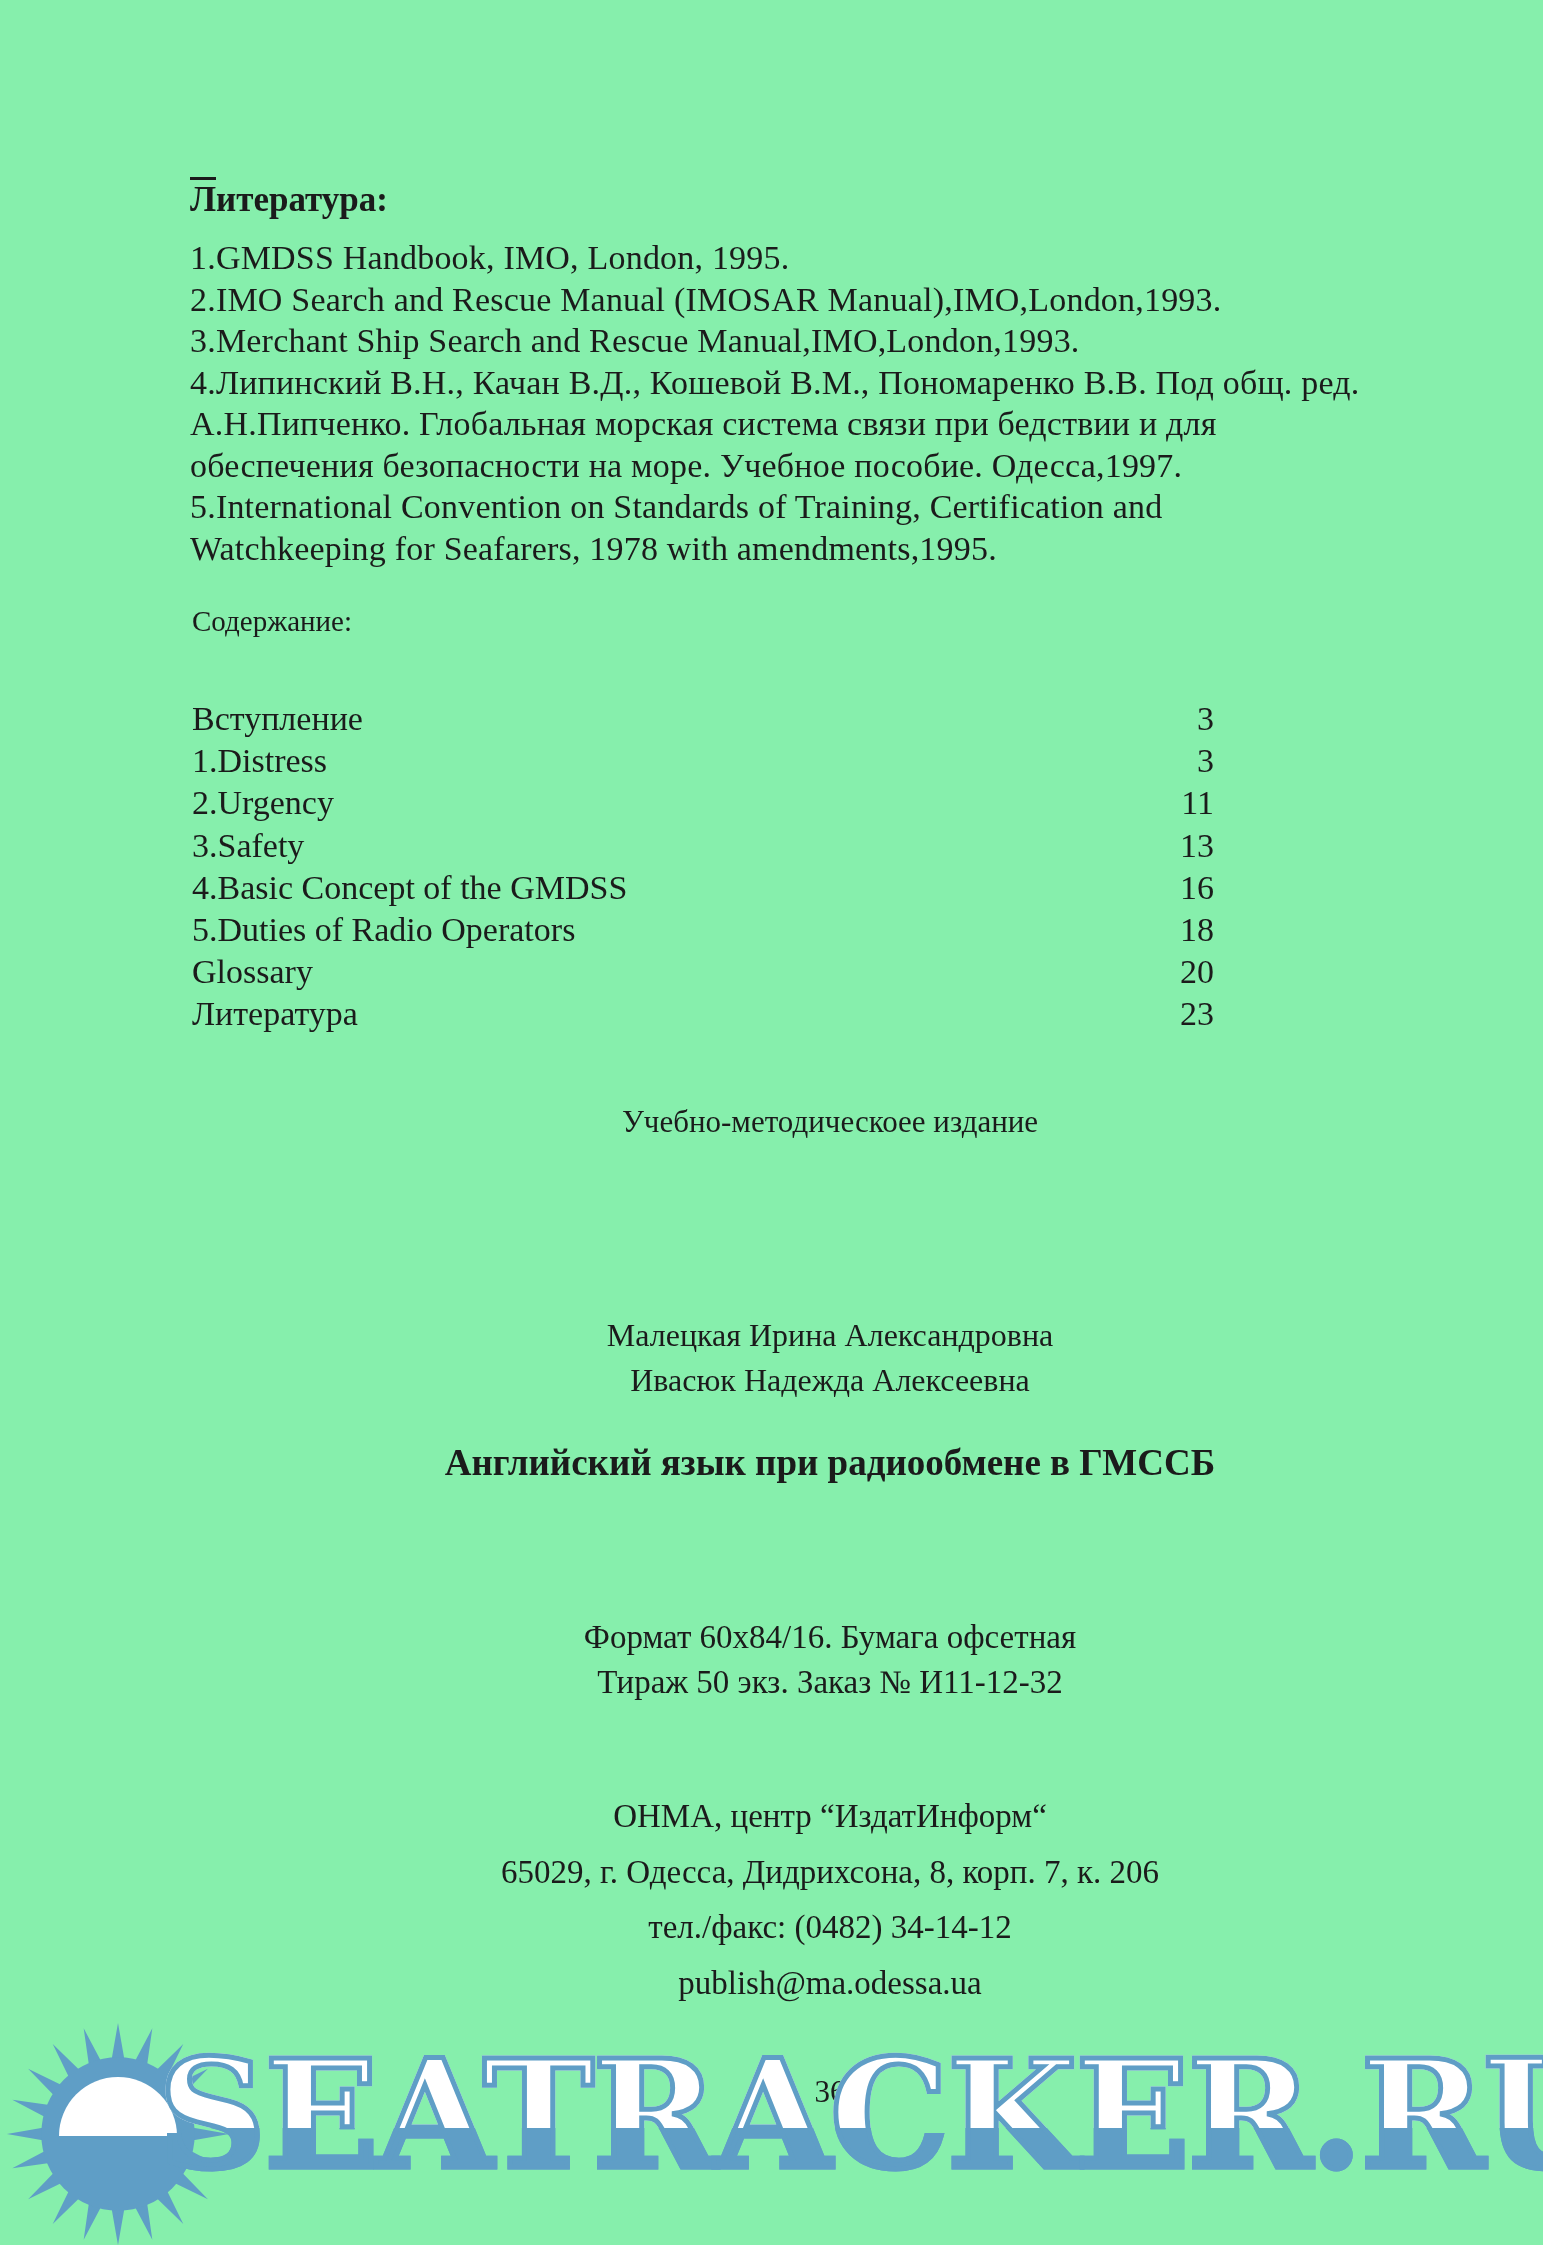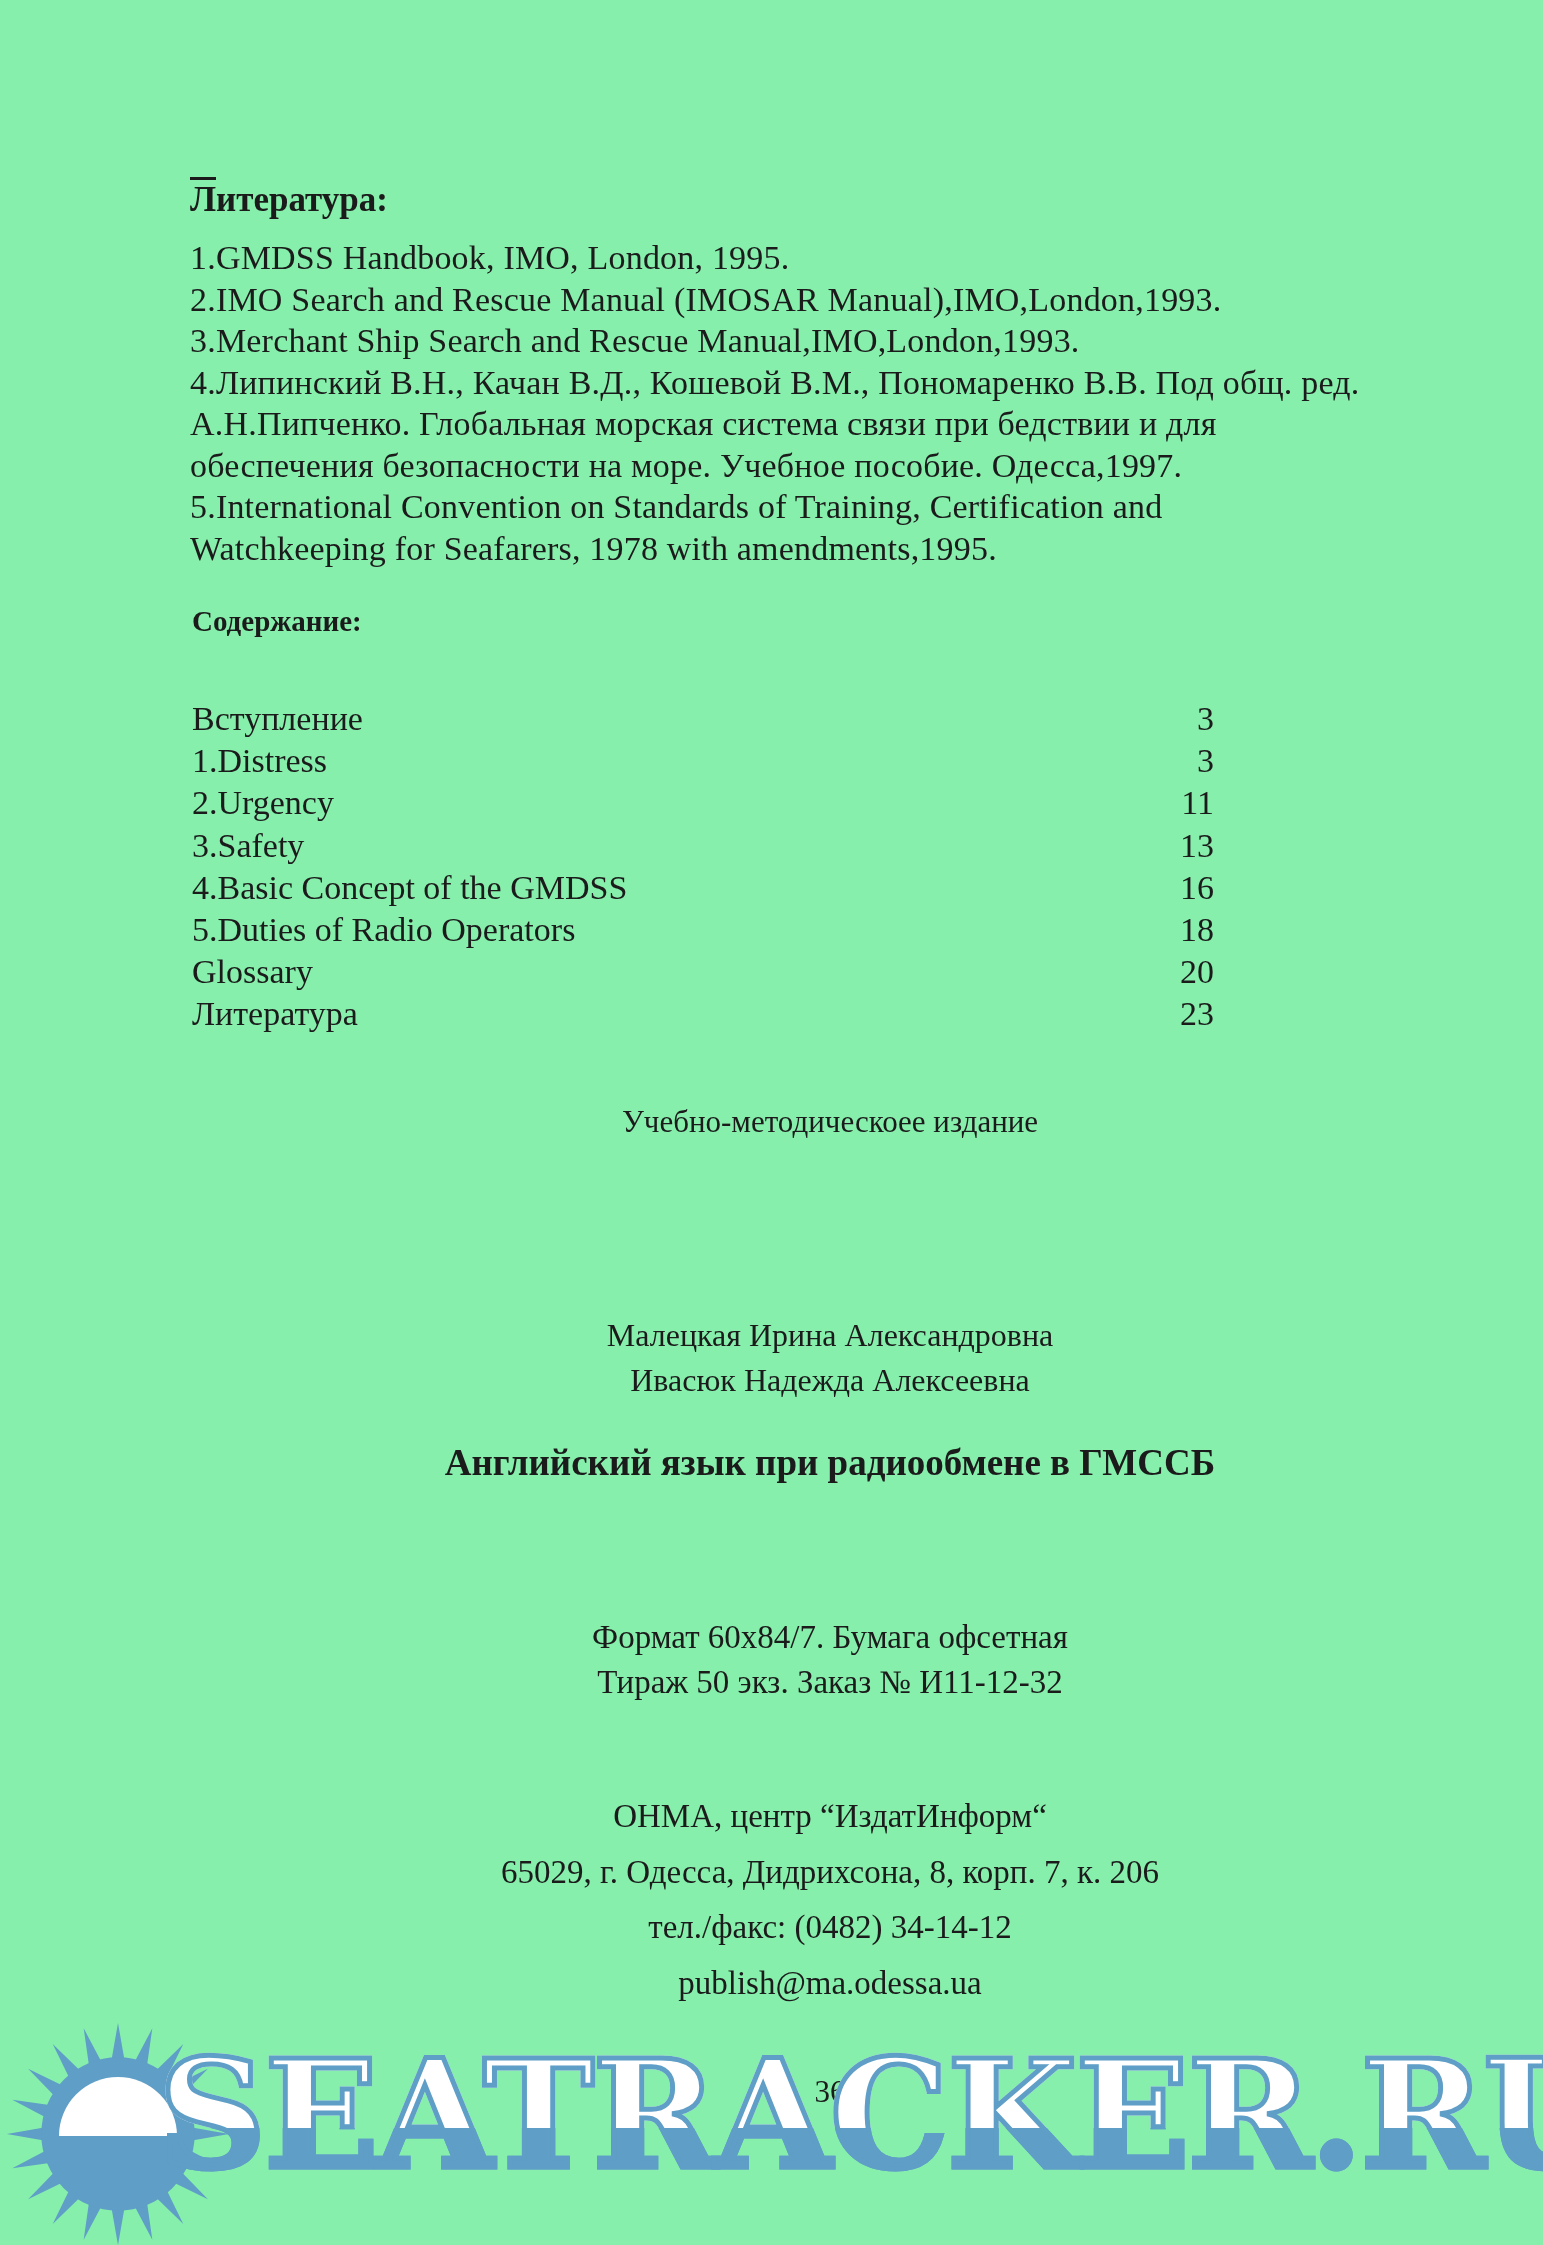--- a/index.html
+++ b/index.html
@@ -13,21 +13,21 @@
   .literature { position:absolute; left:190px; top:180px; width:1170px; }
   .lit-heading { position:relative; display:inline-block; margin:0 0 17px 0;
                  font-size:35px; font-weight:bold; line-height:40px; }
   .lit-heading::before { 
     content:""; position:absolute; left:0px; top:-3px; width:26px; height:3px; background:#1b1b1b;
   }
   .bib-item { margin:0; font-size:34px; line-height:41.5px; letter-spacing:0.2px; }
 
   
   .contents-heading { position:absolute; left:192px; top:604px; margin:0;
-                      font-size:29px; font-weight:bold; line-height:34px; }
+                      font-size:29px; font-weight:normal; line-height:34px; }
   .toc { position:absolute; left:192px; top:698px; width:1022px; }
   .toc-row { display:flex; justify-content:space-between; align-items:baseline;
              font-size:34px; line-height:42.2px;gap:40px; }
   .toc-label { white-space:nowrap; }
   .toc-page { white-space:nowrap; }
 
   
   .center-block { position:absolute; left:190px; width:1280px; text-align:center; margin:0; }
   .edition   { top:1103px; font-size:31px; line-height:38px; }
   .authors   { top:1313px; font-size:32px; line-height:45px; }
@@ -122,21 +122,21 @@
 
       <p>Малецкая Ирина Александровна</p>
 
       <p>Ивасюк Надежда Алексеевна</p>
     </div>
 
   <p class="center-block book-title">Английский язык при радиообмене в ГМССБ</p>
 
   <div class="center-block print-info">
 
-      <p>Формат 60х84/7. Бумага офсетная</p>
+      <p>Формат 60х84/16. Бумага офсетная</p>
 
       <p>Тираж 50 экз. Заказ № И11-12-32</p>
     </div>
 
   <div class="center-block publisher">
 
       <p>ОНМА, центр “ИздатИнформ“</p>
 
 
       <p>65029, г. Одесса, Дидрихсона, 8, корп. 7, к. 206</p>

